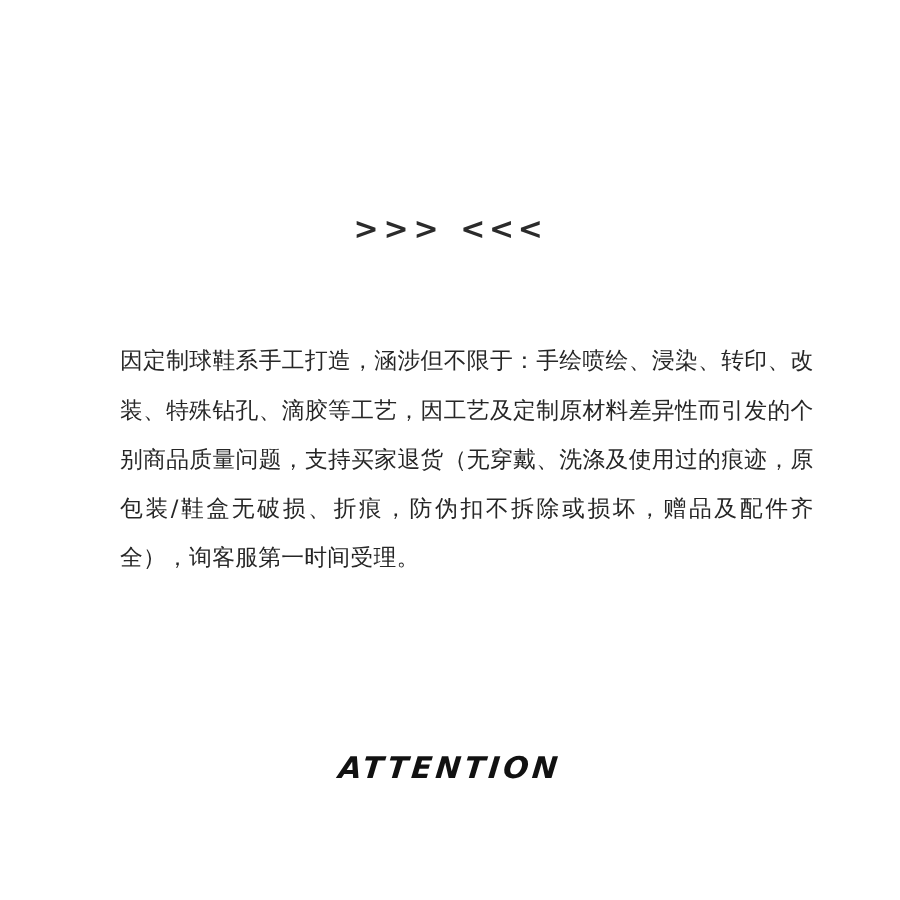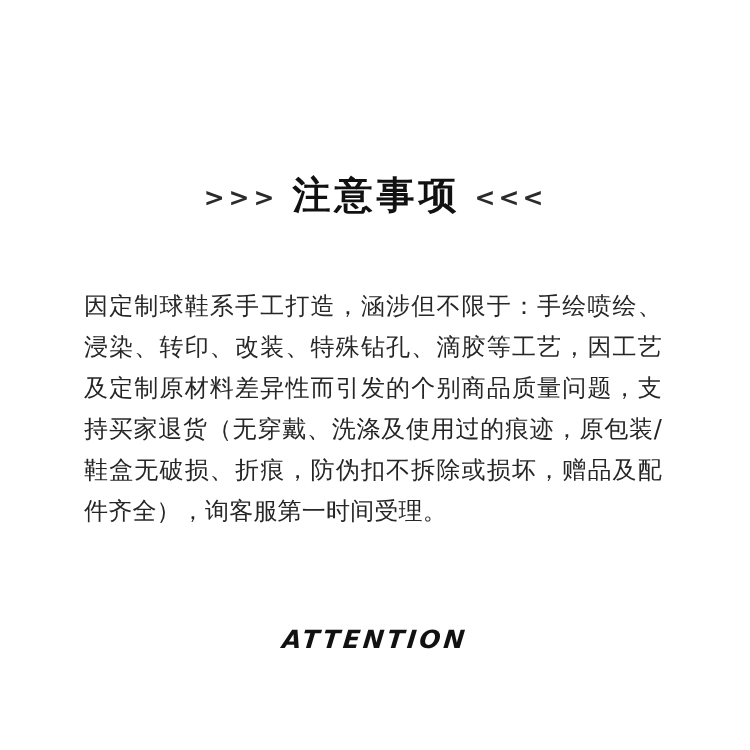--- a/index.html
+++ b/index.html
@@ -51,24 +51,24 @@
     letter-spacing: 4px;
     color: #111111;
     line-height: 1;
     white-space: nowrap;
   }
 
   
   .body-text {
     position: absolute;
     top: 262px;
-    left: 84px;
+    left: 100px;
     width: 578px;
     font-family: "DejaVu Sans", sans-serif;
-    font-size: 24px;
+    font-size: 19px;
     line-height: 41px;
     color: #262626;
     text-align: justify;
     text-justify: inter-ideograph;
     letter-spacing: 0.2px;
   }
 
   
   .footer-word {
     position: absolute;
@@ -85,21 +85,20 @@
     transform: skewX(-6deg);
   }
 </style>
 </head>
 <body>
 
 <div class="page">
 
   <div class="heading-row">
     <span class="chev left">&gt;&gt;&gt;</span>
-    <span class="heading-title">注意事项</span>
     <span class="chev right">&lt;&lt;&lt;</span>
   </div>
 
   <p class="body-text">因定制球鞋系手工打造，涵涉但不限于：手绘喷绘、浸染、转印、改装、特殊钻孔、滴胶等工艺，因工艺及定制原材料差异性而引发的个别商品质量问题，支持买家退货（无穿戴、洗涤及使用过的痕迹，原包装/鞋盒无破损、折痕，防伪扣不拆除或损坏，赠品及配件齐全），询客服第一时间受理。</p>
 
   <div class="footer-word">ATTENTION</div>
 
 </div>
 
 </body></html>

